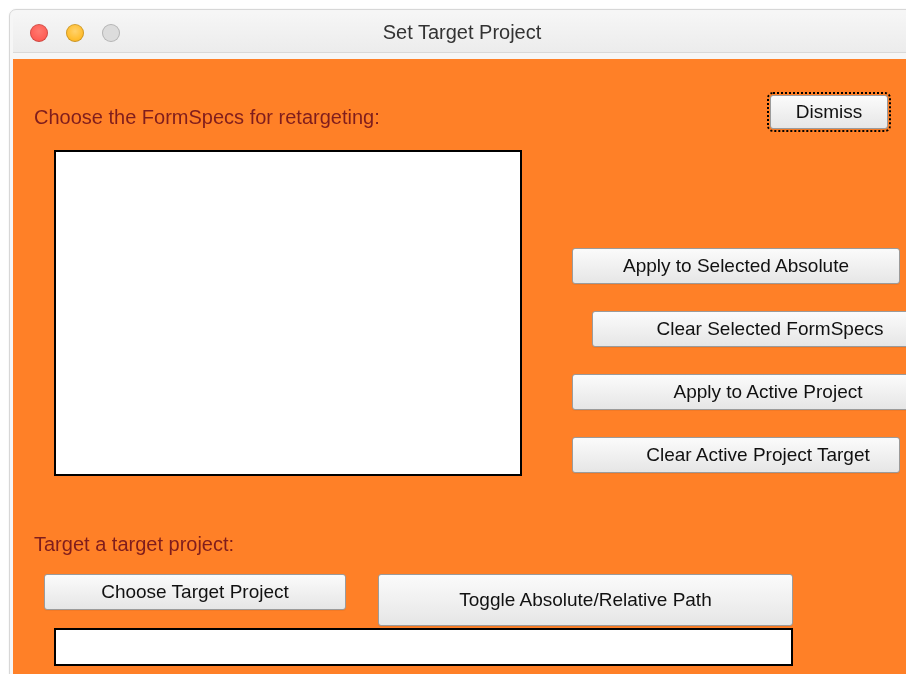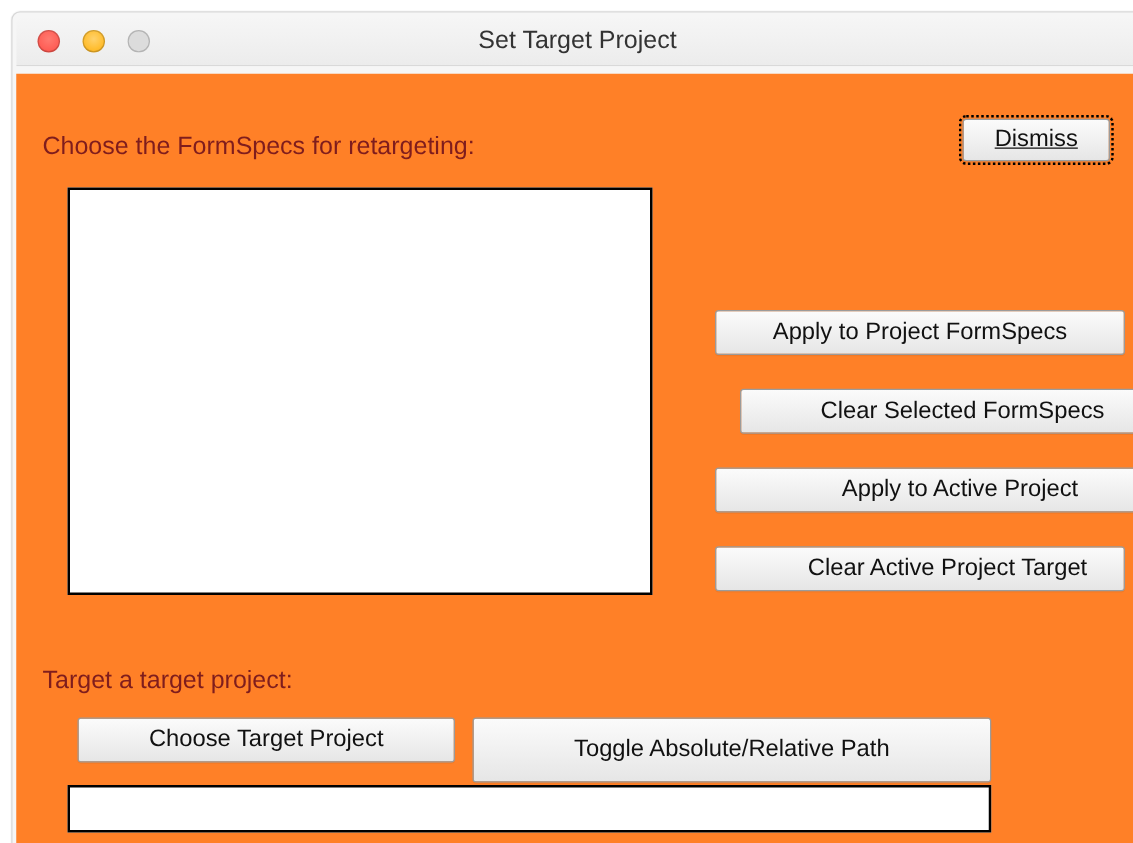--- a/index.html
+++ b/index.html
@@ -46,27 +46,27 @@
       background: linear-gradient(#fbfbfb,#e6e6e6);
       border: 1px solid #9b9b9b;
       border-radius: 3px;
       font-size: 19px;
       color: #111;
       cursor: default;
       text-align: center;
       display: flex; align-items: center; justify-content: center;
       box-shadow: 0 1px 0 rgba(0,0,0,0.05);
     }
-    .dismiss { position: absolute; right: 20px; top: 33px; width: 118px; height: 34px; outline: 2px dotted #000; outline-offset: 1px; text-decoration: underline; }
+    .dismiss { position: absolute; right: 20px; top: 33px; width: 118px; height: 34px; outline: 2px dotted #000; outline-offset: 1px; }
     .r1 { position: absolute; left: 556px; top: 186px; width: 328px; height: 36px; }
     .r2 { position: absolute; left: 576px; top: 249px; width: 356px; height: 36px; }
     .r3 { position: absolute; left: 556px; top: 312px; width: 392px; height: 36px; }
     .r4 { position: absolute; left: 556px; top: 375px; width: 328px; height: 36px; padding-left: 44px; }
     .lbl2 { position: absolute; left: 18px; top: 471px; }
-    .b1 { position: absolute; left: 46px; top: 512px; width: 302px; height: 36px; }
+    .b1 { position: absolute; left: 28px; top: 512px; width: 302px; height: 36px; }
     .b2 { position: absolute; left: 362px; top: 512px; width: 415px; height: 52px; }
     .pathfield {
       position: absolute; left: 38px; top: 566px;
       width: 739px; height: 38px;
       background: #fff; border: 2px solid #000;
       font-size: 18px; padding: 4px 6px;
     }
   </style>
 </head>
 <body>
@@ -80,21 +80,21 @@
     </div>
     <div class="title">Set Target Project</div>
   </div>
 
   <div class="client">
     <div class="lbl lbl1">Choose the FormSpecs for retargeting:</div>
     <div class="btn dismiss">Dismiss</div>
 
     <div class="listbox"></div>
 
-    <div class="btn r1">Apply to Project FormSpecs</div>
+    <div class="btn r1">Apply to Selected Absolute</div>
     <div class="btn r2">Clear Selected FormSpecs</div>
     <div class="btn r3">Apply to Active Project</div>
     <div class="btn r4">Clear Active Project Target</div>
 
     <div class="lbl lbl2">Target a target project:</div>
 
     <div class="btn b1">Choose Target Project</div>
     <div class="btn b2">Toggle Absolute/Relative Path</div>
 
     <input type="text" class="pathfield" value="" style="">

